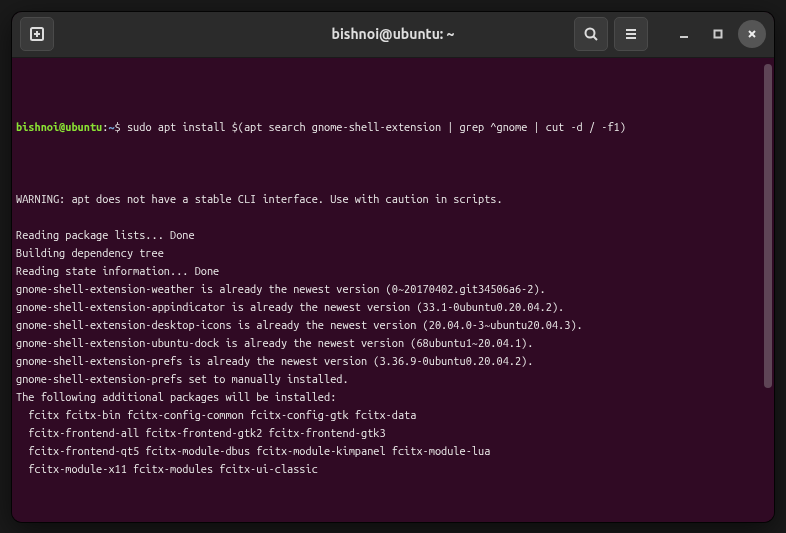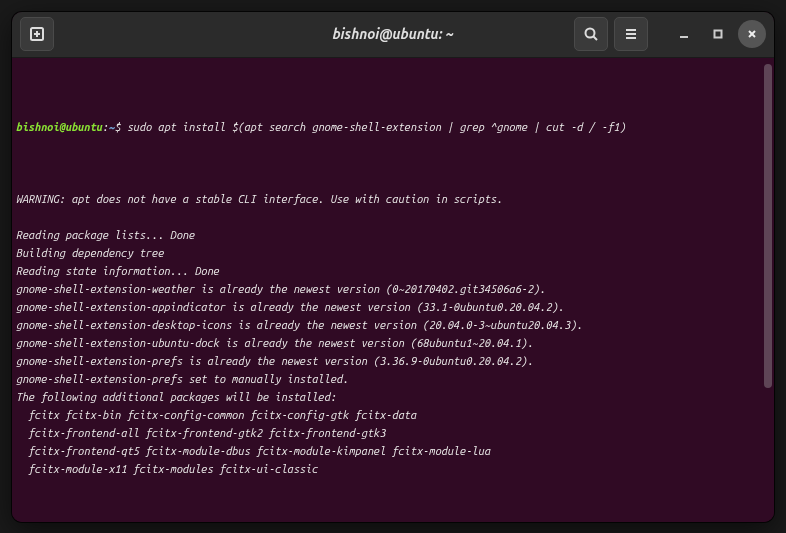--- a/index.html
+++ b/index.html
@@ -18,21 +18,20 @@
     }
     .window {
       width: 762px;
       height: 510px;
       background: #300a24;
       border-radius: 10px;
       overflow: hidden;
       box-shadow: 0 0 0 1px rgba(0,0,0,0.8), 0 8px 30px rgba(0,0,0,0.6);
       display: flex;
       flex-direction: column;
-      font-style: italic;
     }
     .titlebar {
       height: 46px;
       background: #2b2b2b;
       border-bottom: 1px solid #1a1a1a;
       display: flex;
       align-items: center;
       padding: 0 8px;
       position: relative;
     }

